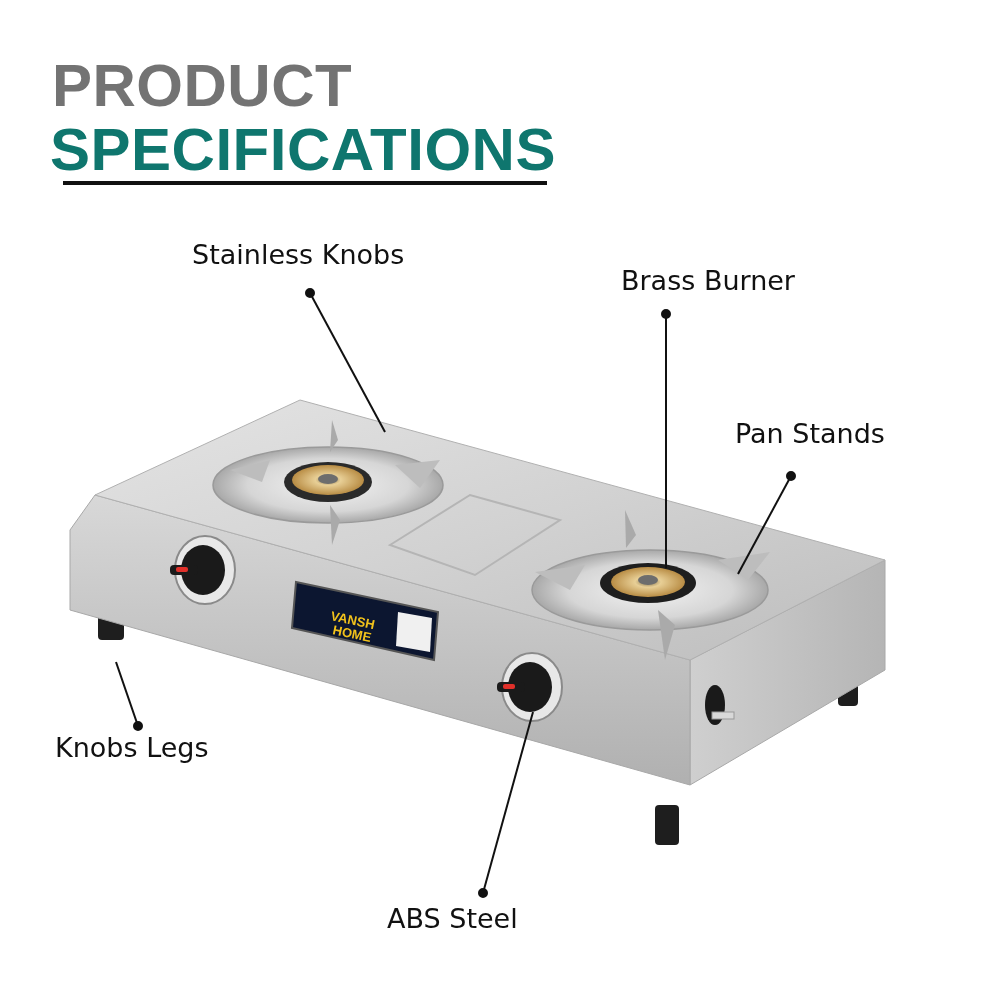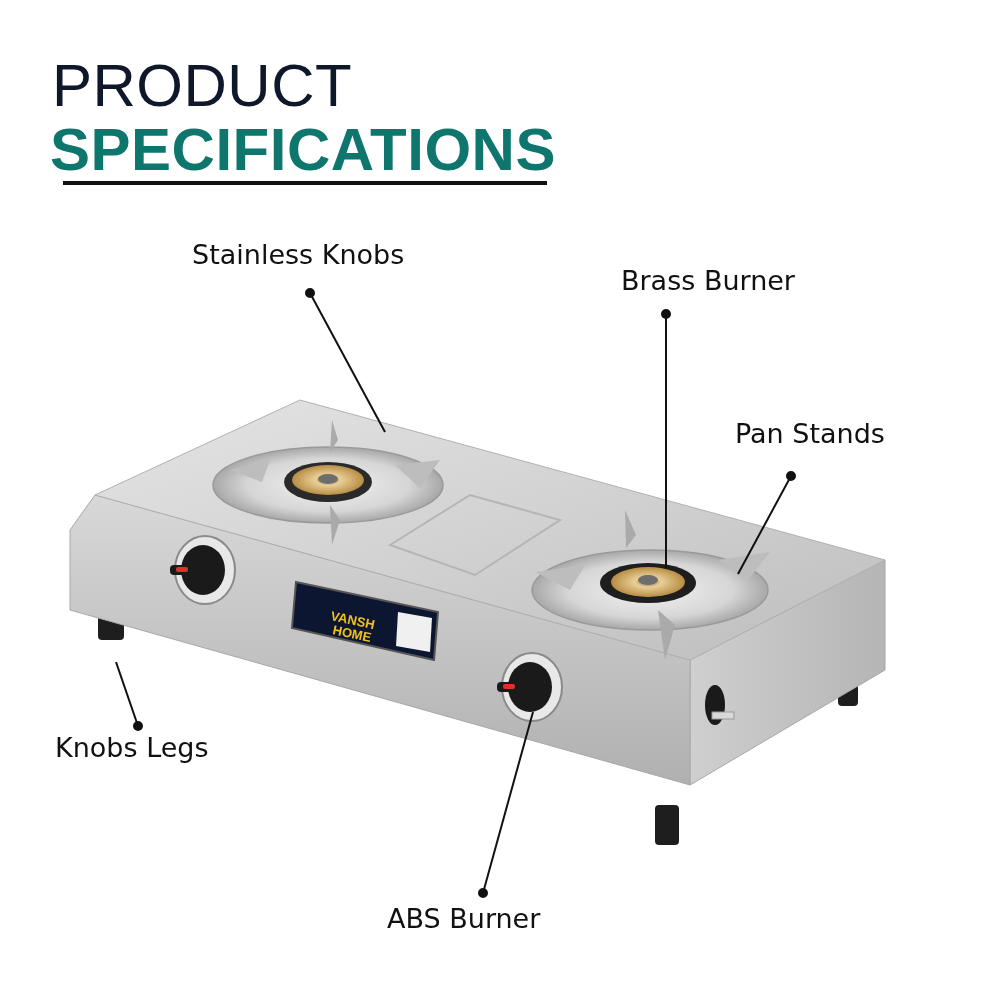--- a/index.html
+++ b/index.html
@@ -1,19 +1,19 @@
 <!DOCTYPE html>
 <html><head>
 <meta charset="utf-8">
 <style>
   html, body { margin:0; padding:0; background:#ffffff; }
   body { width:1000px; height:1000px; position:relative; overflow:hidden;
          font-family:"DejaVu Sans", sans-serif; }
   .title-1 { position:absolute; left:52px; top:56px; font-family:"Liberation Sans", sans-serif;
-             font-size:60px; line-height:60px; color:#0f172a; font-weight:normal; letter-spacing:0.5px; }
+             font-size:60px; line-height:60px; color:#737373; font-weight:bold; letter-spacing:0.5px; }
   .title-2 { position:absolute; left:50px; top:120px; font-family:Liberation Sans, sans-serif;
              font-size:60px; line-height:60px; color:#0f766e; font-weight:bold; letter-spacing:0.5px; }
   .title-underline { position:absolute; left:63px; top:181px; width:484px; height:4px; background:#111; }
   .callout { position:absolute; font-family:"DejaVu Sans", sans-serif; font-size:27px;
              color:#111; white-space:nowrap; line-height:30px; }
   svg.scene { position:absolute; left:0; top:0; }
 </style>
 </head>
 <body>
 
@@ -132,13 +132,13 @@
       <line x1="533" y1="712" x2="483" y2="893"></line>
       <circle cx="483" cy="893" r="4"></circle>
     </g>
   </g>
 </svg>
 
 <div class="callout" style="left:192px; top:240px;">Stainless Knobs</div>
 <div class="callout" style="left:621px; top:258px;margin-top:8px;">Brass Burner</div>
 <div class="callout" style="left:735px; top:419px;">Pan Stands</div>
 <div class="callout" style="left:55px; top:733px;">Knobs Legs</div>
-<div class="callout" style="left:387px; top:904px;">ABS Burner</div>
+<div class="callout" style="left:387px; top:904px;">ABS Steel</div>
 
 </body></html>

